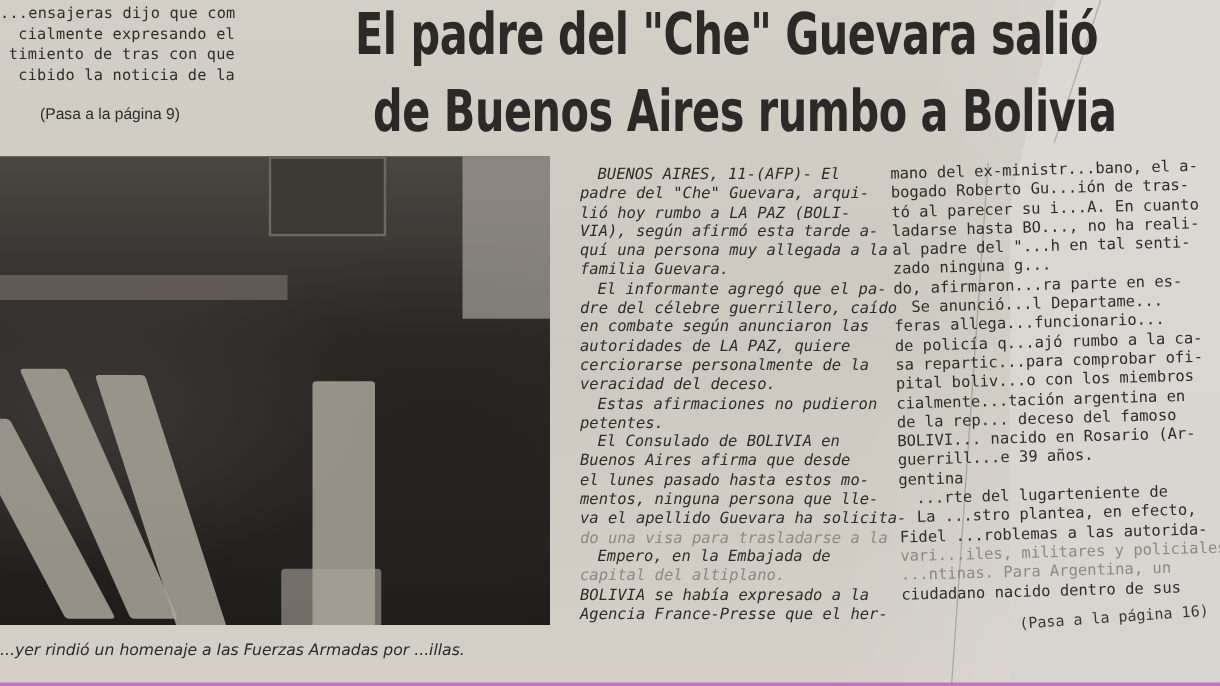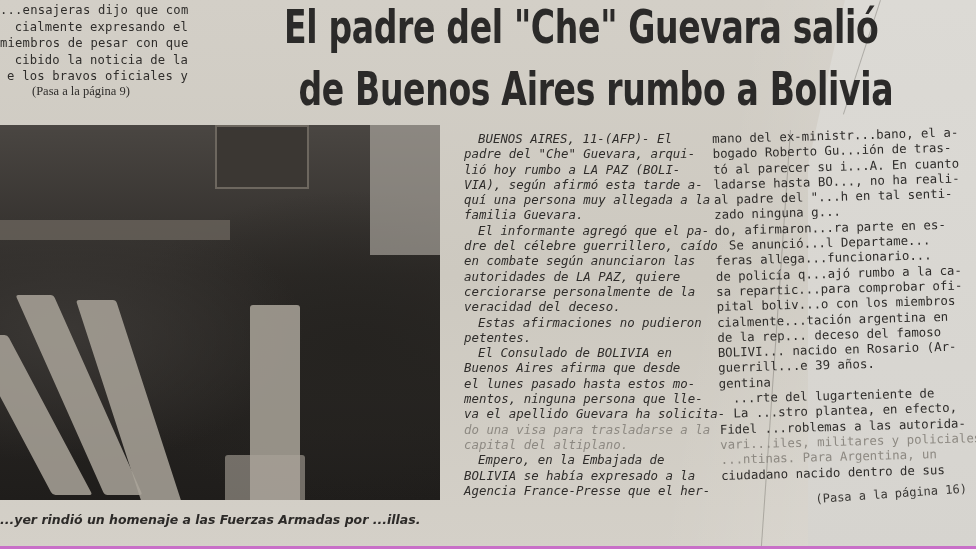--- a/index.html
+++ b/index.html
@@ -30,21 +30,21 @@
   
   .prev-col {
     position:absolute; left:0; top:2px; width:188px;
     font-family:"DejaVu Sans Mono", monospace; font-size:12.2px; line-height:16.6px;
     letter-spacing:0.2px; text-align:justify; color:#2f2d2b;
     white-space:nowrap; overflow:hidden;
   }
   .prev-col .line { display:block; text-align:right; }
   .jump-prev {
     position:absolute; left:32px; top:84px;
-    font-family:Liberation Serif, serif; font-size:12.5px; color:#2f2d2b;
+    font-family:Liberation Sans, sans-serif; font-size:12.5px; color:#2f2d2b;
   }
   
   .headline {
     position:absolute; left:284px; top:0; width:580px;
     font-family:"DejaVu Sans", sans-serif; font-weight:bold;
     color:#2b2a29; letter-spacing:-0.5px;
     transform:scaleX(0.72); transform-origin:left top;
   }
   .headline .h1 { position:absolute; left:0; top:0; font-size:46px; white-space:nowrap; width:810px; }
   .headline .h2 { position:absolute; left:20px; top:62px; font-size:46px; white-space:nowrap; width:810px; }
@@ -58,21 +58,21 @@
     overflow:hidden;
   }
   .photo .wall { position:absolute; right:0; top:0; width:70px; height:130px; background:#b9b4ab; opacity:.6; }
   .photo .door { position:absolute; left:215px; top:0; width:90px; height:60px; background:#3b3733; border:2px solid #6d675f; }
   .photo .balcony { position:absolute; left:0; top:95px; width:230px; height:20px; background:#6a645c; opacity:.8; }
   .photo .desk {
     position:absolute; background:#aaa49a; opacity:.85; border-radius:3px;
   }
   .caption {
     position:absolute; left:0; top:509px; width:470px;
-    font-family:"DejaVu Sans", sans-serif; font-style:italic; font-weight:bold;
+    font-family:"DejaVu Sans", sans-serif; font-style:italic; font-weight:normal;
     font-size:12.5px; color:#2c2a28; white-space:nowrap; line-height:22px;
   }
   
   .col {
     position:absolute;
     font-family:"DejaVu Sans Mono", monospace; font-size:12.4px; line-height:15.3px;
     color:#2f2d2b; white-space:nowrap;
   }
   .col .line { display:block; }
   .col .para { padding-left:14px; }
@@ -89,23 +89,22 @@
 <body>
 
 <div class="paper"></div>
 <div class="right-flap"></div>
 <div class="fold-line" style="left:880px;top:0;height:120px;transform:rotate(18deg);"></div>
 <div class="fold-line" style="left:790px;top:130px;height:420px;transform:rotate(4deg);"></div>
 
 <div class="prev-col">
   <span class="line">...ensajeras dijo que comen-</span>
   <span class="line">cialmente expresando el</span>
-  <span class="line">miembros de pesar con que</span>
+  <span class="line">timiento de tras con que</span>
   <span class="line">cibido la noticia de la</span>
-  <span class="line">e los bravos oficiales y</span>
 </div>
 <div class="jump-prev">(Pasa a la página 9)</div>
 
 <div class="headline">
   <div class="h1">El padre del "Che" Guevara salió</div>
   <div class="h2">de Buenos Aires rumbo a Bolivia</div>
 </div>
 
 <div class="photo">
   <div class="wall"></div>
@@ -133,22 +132,22 @@
     <span class="line">cerciorarse personalmente de la</span>
     <span class="line">veracidad del deceso.</span>
     <span class="line para">Estas afirmaciones no pudieron</span>
     <span class="line">petentes.</span>
     <span class="line para">El Consulado de BOLIVIA en</span>
     <span class="line">Buenos Aires afirma que desde</span>
     <span class="line">el lunes pasado hasta estos mo-</span>
     <span class="line">mentos, ninguna persona que lle-</span>
     <span class="line">va el apellido Guevara ha solicita-</span>
     <span class="line faded">do una visa para trasladarse a la</span>
+    <span class="line para">Empero, en la Embajada de</span>
     <span class="line faded">capital del altiplano.</span>
-    <span class="line para">Empero, en la Embajada de</span>
     <span class="line">BOLIVIA se había expresado a la</span>
     <span class="line">Agencia France-Presse que el her-</span>
   </div>
 <div class="col col2" id="col2">
     <span class="line">mano del ex-ministr...bano, el a-</span>
     <span class="line">bogado Roberto Gu...ión de tras-</span>
     <span class="line">tó al parecer su i...A. En cuanto</span>
     <span class="line">ladarse hasta BO..., no ha reali-</span>
     <span class="line">al padre del "...h en tal senti-</span>
     <span class="line">zado ninguna g...</span>

